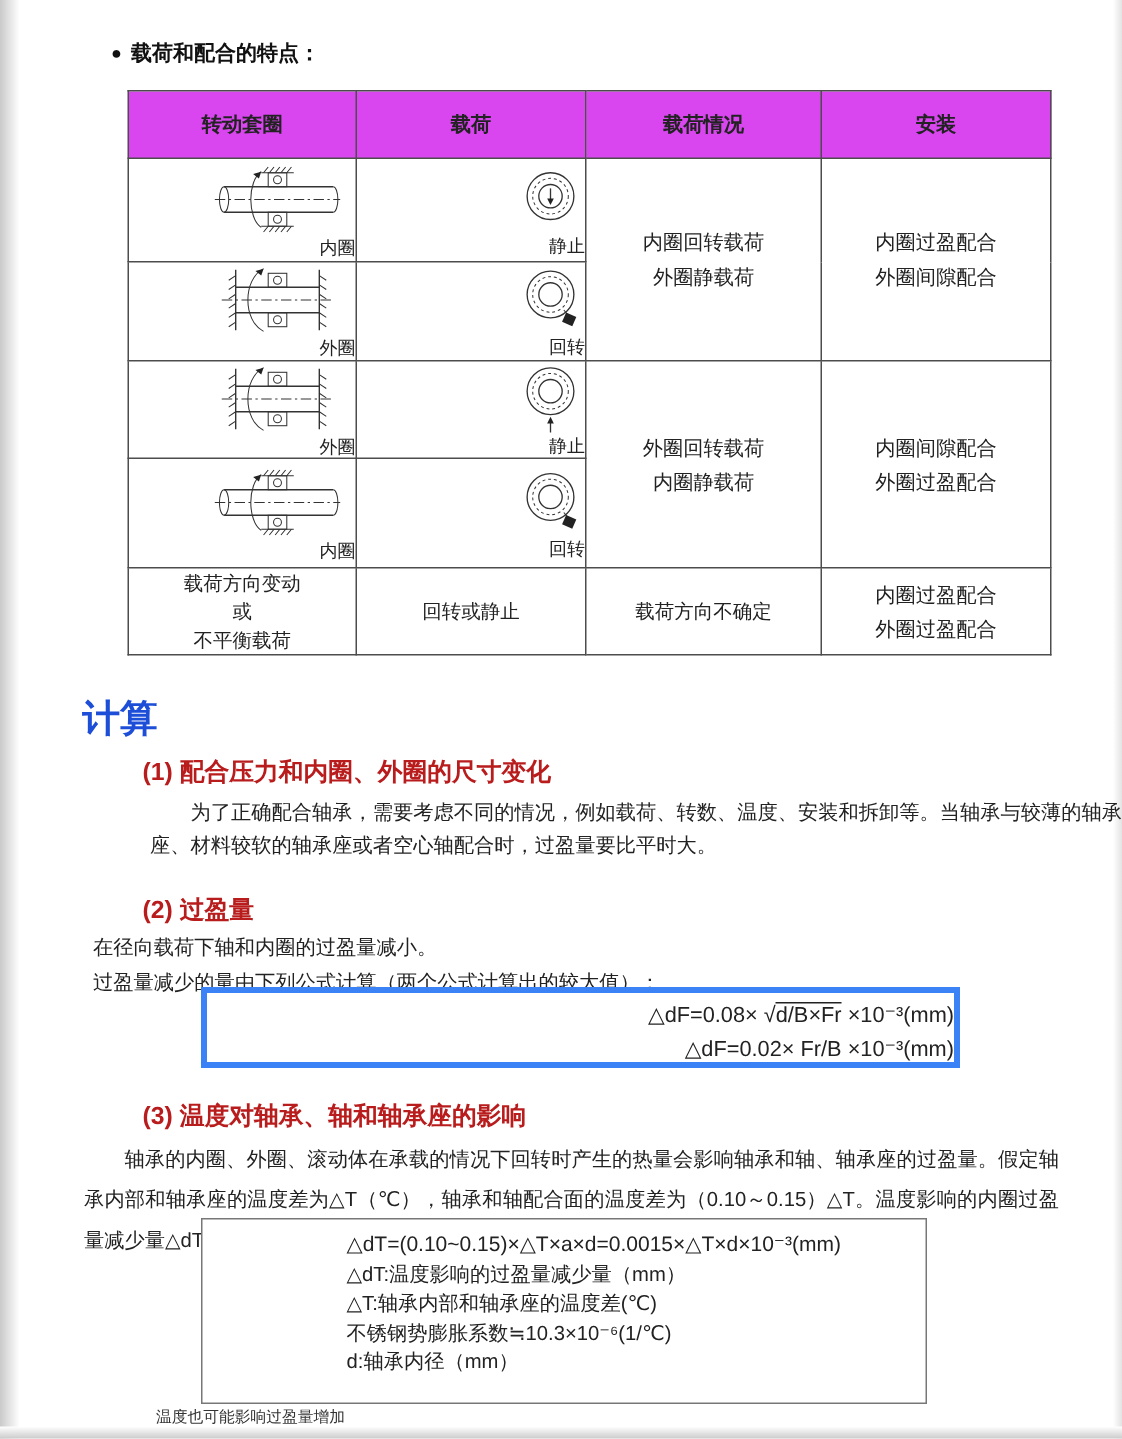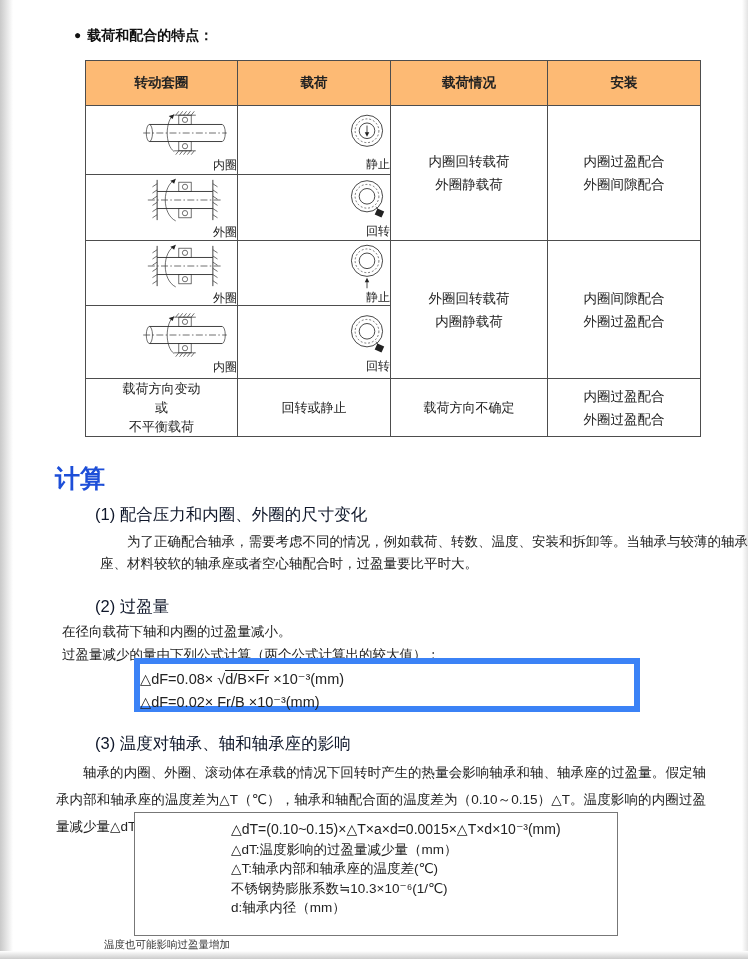--- a/index.html
+++ b/index.html
@@ -15,38 +15,38 @@
   .edge-bottom{position:absolute;left:0;bottom:0;width:748px;height:8px;
     background:linear-gradient(to top,#cccccc,#ffffff);}
 
   .bullet-row{position:absolute;left:74px;top:27px;font-size:14px;font-weight:bold;color:#111;}
   .bullet-row .dot{margin-right:6px;font-size:12px;vertical-align:1px;}
 
   table.fit{position:absolute;left:85px;top:60px;width:615px;
     border-collapse:collapse;table-layout:fixed;}
   table.fit th,table.fit td{border:1px solid #4d4d4d;text-align:center;
     vertical-align:middle;padding:0;font-size:13px;color:#222;}
-  table.fit thead th{background:#fdba74;height:44px;font-size:13.5px;font-weight:600;}
+  table.fit thead th{background:#d946ef;height:44px;font-size:13.5px;font-weight:600;}
   tr.r1{height:69px}tr.r2{height:66px}tr.r3{height:65px}tr.r4{height:73px}tr.r5{height:50px}
   .diagram-stack{display:flex;flex-direction:column;align-items:flex-end;justify-content:center;}
   .cell-label{font-size:12px;line-height:14px;margin-top:1px;}
   .two-line{line-height:23px;font-size:13.5px;}
   .r5-lines{line-height:19px;font-size:13px;}
 
   .calc-title{position:absolute;left:55px;top:462px;font-size:25px;font-weight:bold;color:#1d4ed8;}
-  .sec-heading{position:absolute;left:95px;font-size:16.5px;font-weight:400;color:#0f172a;}
+  .sec-heading{position:absolute;left:95px;font-size:16.5px;font-weight:700;color:#b91c1c;}
   .h1{top:504px}.h2{top:596px}.h3{top:733px}
   .body-text{position:absolute;font-size:13.5px;line-height:22px;color:#222;}
   .p1{left:56px;top:531px;width:648px;text-indent:2em;text-align:justify;margin-left:44px;}
   .p2a{left:62px;top:621px;}
   .p2b{left:62px;top:644px;}
   .p3{left:56px;top:759px;width:650px;line-height:27px;text-indent:2em;text-align:justify;}
 
   .fbox1{position:absolute;left:134px;top:658px;width:506px;height:54px;box-sizing:border-box;
-    border:6px solid #3b82f6;background:#fff;text-align:left;font-size:14.5px;
+    border:4px solid #3b82f6;background:#fff;text-align:right;font-size:14.5px;
     padding-top:4px;line-height:23px;}
   .fbox1 div{white-space:nowrap;}
   .sqrt-root{border-top:1.2px solid #222;}
 
   .fbox2{position:absolute;left:134px;top:812px;width:484px;height:124px;box-sizing:border-box;
     border:1px solid #777;background:#fff;font-size:13.5px;
     padding:7px 0 0 96px;line-height:19.5px;text-align:left;}
   .fbox2 div{white-space:nowrap;}
   .fbox2 .fline1{font-size:14px;}
 

